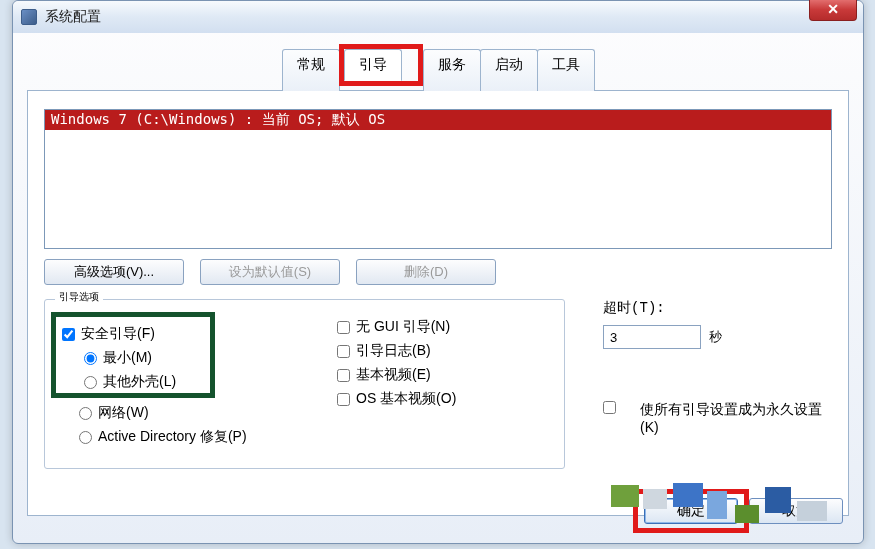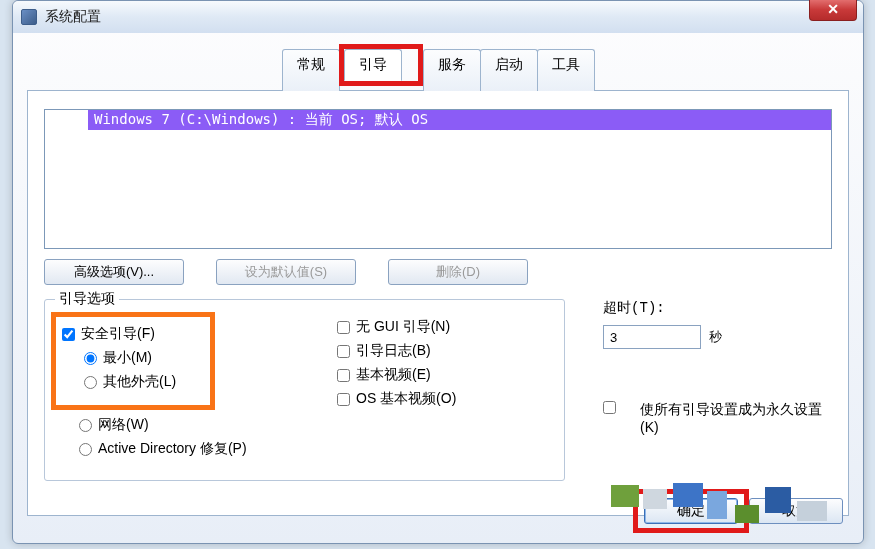--- a/index.html
+++ b/index.html
@@ -111,28 +111,27 @@
   height: 140px;
   overflow: auto;
 }
 .list-item {
   font-family: "SimSun", monospace;
   font-size: 14px;
   padding: 1px 6px;
   white-space: pre;
 }
 .list-item.selected {
-  background: #8b5cf6;
+  background: #b91c1c;
   color: #fff;
-  margin-left: 43px;
 }
 .row-buttons {
   margin-top: 10px;
   display: flex;
-  gap: 32px;
+  gap: 16px;
 }
 .win-btn {
   min-width: 140px;
   height: 26px;
   background: linear-gradient(to bottom,#fdfdfe,#e1e8f2);
   border: 1px solid #8aa2c0;
   border-radius: 3px;
   font-size: 13px;
   font-family: "SimSun", sans-serif;
   cursor: pointer;
@@ -151,40 +150,40 @@
   padding: 12px 12px 16px 12px;
   position: relative;
   width: 540px;
 }
 .group-title {
   position: absolute;
   top: -10px;
   left: 10px;
   background: #fff;
   padding: 0 4px;
-  font-size: 14px;
+  font-size: 10px;
 }
 .opts-cols {
   display: flex;
 }
 .col-left { width: 280px; }
 .col-right { flex: 1; }
 .chk-row, .rad-row {
   display: flex;
   align-items: center;
   margin: 6px 0;
   font-family: "SimSun", sans-serif;
   font-size: 14px;
 }
 .chk-row input, .rad-row input {
   margin-right: 6px;
 }
 .rad-row { margin-left: 22px; }
 .red-box-1 {
-  border: 5px solid #f97316;
+  border: 5px solid #14532d;
   padding: 2px 6px;
   width: 164px;
   margin-left: -6px;
 }
 .right-pane {
   margin-left: 38px;
   padding-top: 0;
 }
 .timeout-label {
   font-size: 14px;
@@ -297,21 +296,21 @@
             <div class="col-left">
               <div class="red-box-1">
                 <label class="chk-row">
                   <input type="checkbox" checked="" style="">
                   <span>安全引导(F)</span>
                 </label>
                 <label class="rad-row">
                   <input type="radio" name="sb" checked="" style="">
                   <span>最小(M)</span>
                 </label>
-                <label class="rad-row" style="margin-bottom:12px">
+                <label class="rad-row" style="margin-bottom:0">
                   <input type="radio" name="sb" style="">
                   <span>其他外壳(L)</span>
                 </label>
               </div>
               <label class="rad-row">
                 <input type="radio" name="sb" style="">
                 <span>网络(W)</span>
               </label>
               <label class="rad-row">
                 <input type="radio" name="sb" style="">

